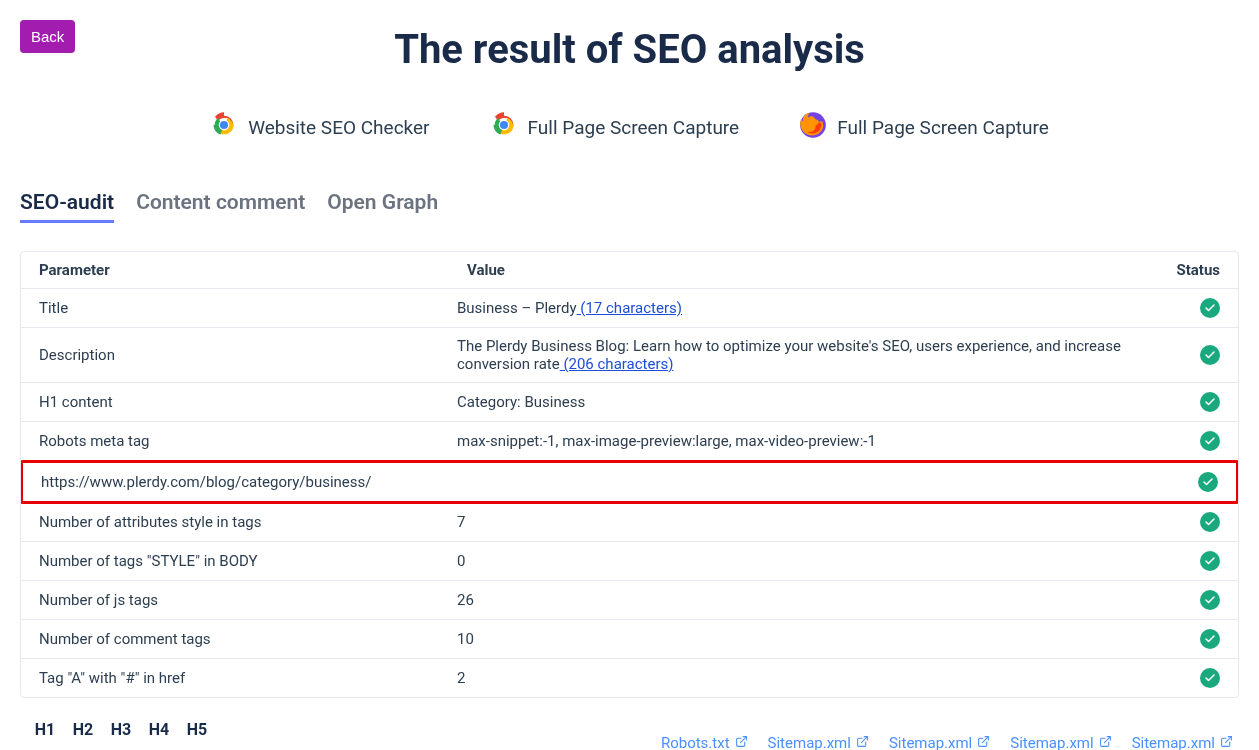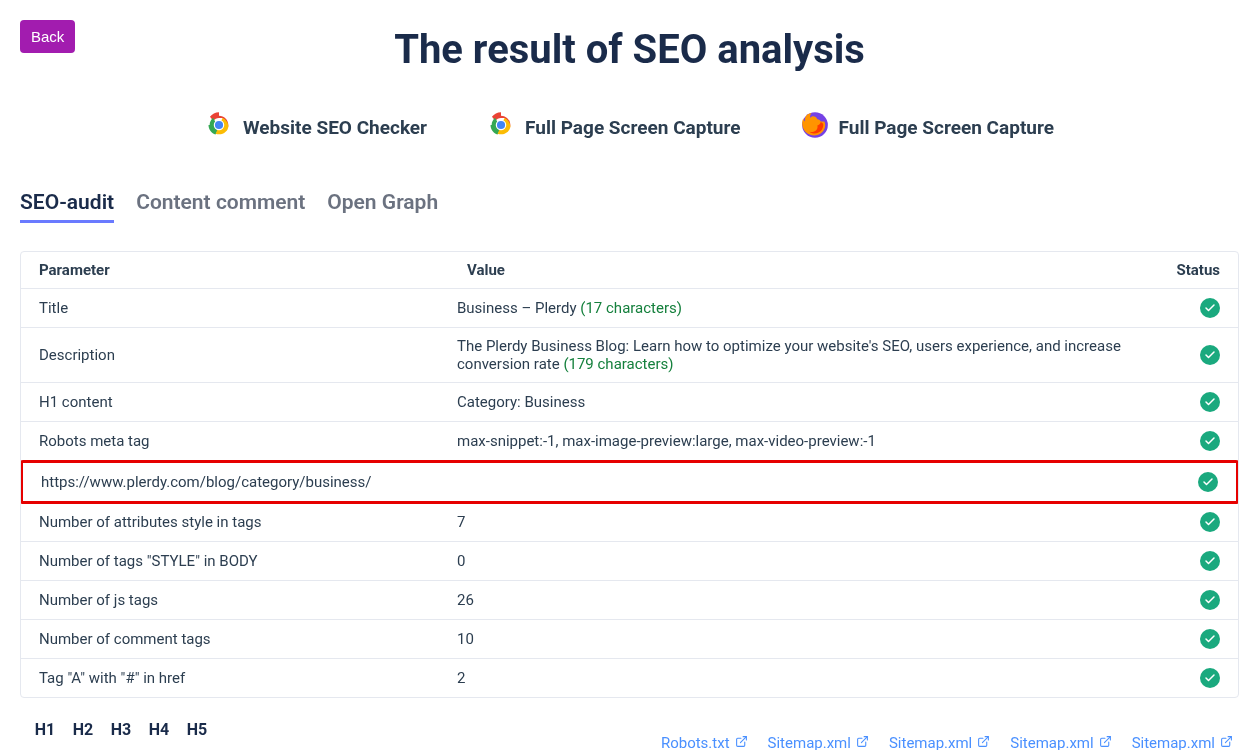--- a/index.html
+++ b/index.html
@@ -28,21 +28,20 @@
     font-weight: 700;
     color: #1a2b4a;
     margin-top: 6px;
     margin-bottom: 38px;
   }
   .link-row {
     display: flex;
     justify-content: center;
     gap: 60px;
     margin-bottom: 46px;
-    font-weight: bold;
   }
   .link-item {
     display: flex;
     align-items: center;
     gap: 10px;
     color: #2c3e50;
     font-size: 19px;
     text-decoration: none;
     cursor: pointer;
   }
@@ -83,21 +82,21 @@
   .table-header {
     font-weight: 700;
     color: #2c3e50;
     font-size: 15px;
     gap: 10px;
   }
   .col-param { flex: 0 0 418px; padding-right: 12px; }
   .col-value { flex: 1; padding-right: 12px; }
   .col-status { flex: 0 0 60px; text-align: right; }
   .table-row { font-size: 15px; color: #2c3e50; }
-  .teal-note { color: #15803d; }
+  .teal-note { color: #1d4ed8; text-decoration: underline; }
   .highlight-row {
     border: 3px solid #e60000;
     border-radius: 3px;
     margin: -1px -1px;
     position: relative;
     z-index: 1;
   }
   .status-icon {
     width: 20px;
     height: 20px;
@@ -197,21 +196,21 @@
         <div class="col-param">Title</div>
         <div class="col-value">Business – Plerdy<span class="teal-note"> (17 characters)</span></div>
         <div class="col-status"><span class="status-icon">
             <svg viewBox="0 0 24 24" fill="none" stroke="#fff" stroke-width="3" stroke-linecap="round" stroke-linejoin="round">
               <polyline points="20 6 9 17 4 12"></polyline>
             </svg>
           </span></div>
       </div>
       <div class="table-row">
         <div class="col-param">Description</div>
-        <div class="col-value">The Plerdy Business Blog: Learn how to optimize your website's SEO, users experience, and increase conversion rate<span class="teal-note"> (179 characters)</span></div>
+        <div class="col-value">The Plerdy Business Blog: Learn how to optimize your website's SEO, users experience, and increase conversion rate<span class="teal-note"> (206 characters)</span></div>
         <div class="col-status"><span class="status-icon">
             <svg viewBox="0 0 24 24" fill="none" stroke="#fff" stroke-width="3" stroke-linecap="round" stroke-linejoin="round">
               <polyline points="20 6 9 17 4 12"></polyline>
             </svg>
           </span></div>
       </div>
       <div class="table-row">
         <div class="col-param">H1 content</div>
         <div class="col-value">Category: Business</div>
         <div class="col-status"><span class="status-icon">

